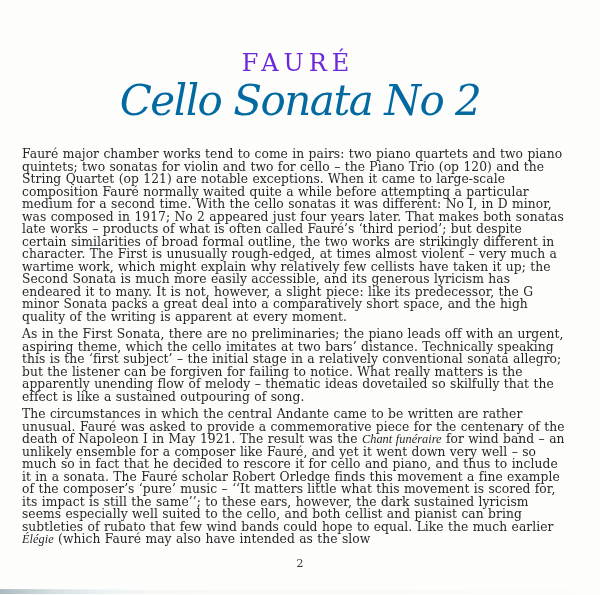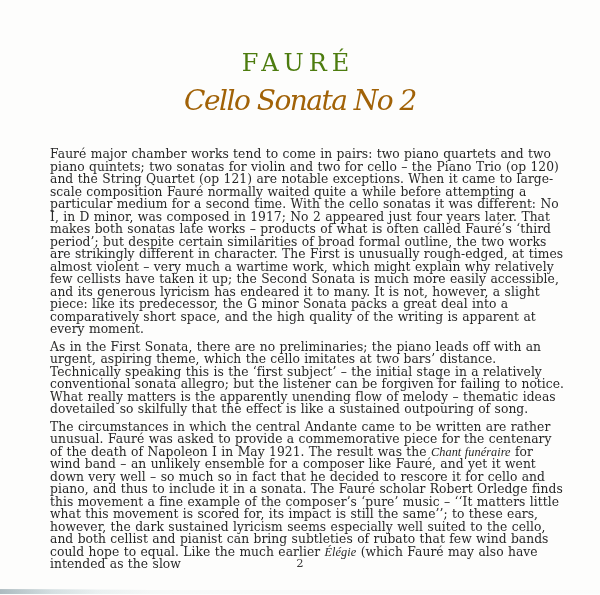--- a/index.html
+++ b/index.html
@@ -20,36 +20,36 @@
     padding-top: 50px;
     text-align: center;
   }
   h1.composer {
     margin: 0 9px 2px 0;
     font-size: 24px;
     line-height: 26px;
     font-weight: 500;
     letter-spacing: 5px;
     text-indent: 5px; 
-    color: #4d7c0f;
+    color: #6d28d9;
     font-family: "DejaVu Serif", "Liberation Serif", serif;
   }
   h2.work-title {
     margin: 0;
-    font-size: 28px;
+    font-size: 42px;
     line-height: 46px;
     font-weight: normal;
     font-style: italic;
     letter-spacing: -1.5px;
-    color: #a16207;
+    color: #0369a1;
     font-family: "DejaVu Serif", "Liberation Serif", serif;
     text-align: center;
   }
   main.liner-notes {
-    margin: 24px 34px 0 50px;
+    margin: 24px 34px 0 22px;
     text-align: left;
   }
   main.liner-notes p {
     margin: 0 0 5px 0;
     font-size: 12.3px;
     line-height: 12.5px;
     letter-spacing: 0.05px;
     word-spacing: 0.4px;
   }
   main.liner-notes p:last-child { margin-bottom: 0; }

